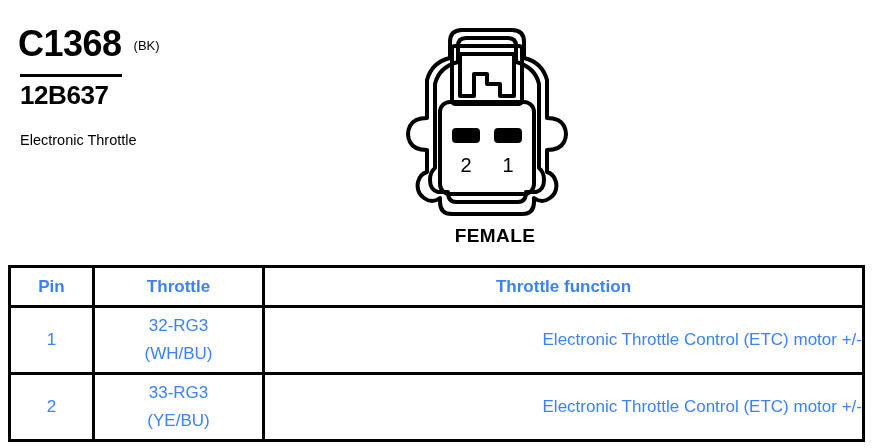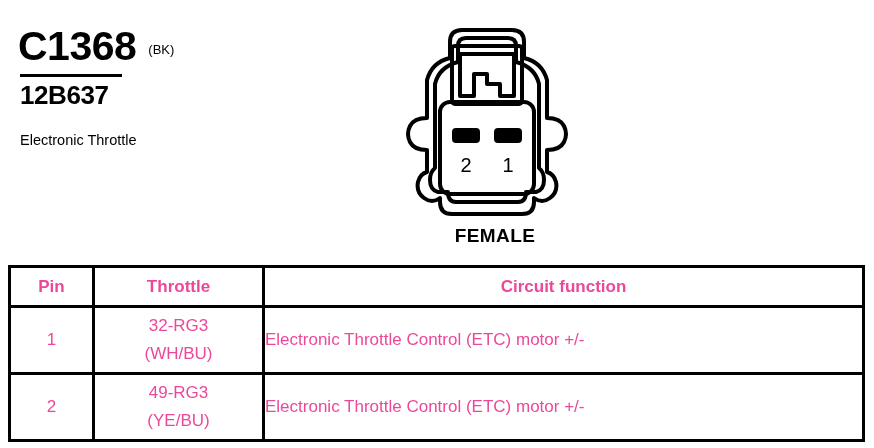--- a/index.html
+++ b/index.html
@@ -26,21 +26,21 @@
     left: 18px;
     top: 26px;
     width: 230px;
   }
   .conn-id-row {
     display: block;
     white-space: nowrap;
     line-height: 1;
   }
   #conn-code {
-    font-size: 41px;
+    font-size: 36px;
     font-weight: bold;
     letter-spacing: -0.5px;
     vertical-align: baseline;
   }
   #conn-color {
     font-size: 13px;
     font-weight: normal;
     vertical-align: super;
     margin-left: 12px;
     letter-spacing: 0px;
@@ -110,21 +110,21 @@
   }
   #pin-table col.col-pin     { width: 84px;  }
   #pin-table col.col-circuit { width: 170px; }
   #pin-table col.col-func    { width: 600px; }
 
   #pin-table th, #pin-table td {
     border: 3px solid #000000;
     padding: 0;
     vertical-align: middle;
     font-size: 17px;
-    color: #ec4899;
+    color: #3b82f6;
   }
   #pin-table thead th {
     height: 37px;
     font-weight: bold;
     text-align: center;
   }
   #pin-table tbody td {
     height: 64px;
   }
   .cell-pin {
@@ -134,21 +134,21 @@
   .cell-circuit {
     text-align: center;
     font-weight: normal;
     line-height: 1.65;
   }
   .cell-circuit .circ-code,
   .cell-circuit .circ-colors {
     display: block;
   }
   .cell-func {
-    text-align: left;
+    text-align: right;
     font-weight: normal;
     padding-left: 18px;
     vertical-align: top;
     padding-top: 9px;
     margin-top: 25px;
   }
 </style>
 </head>
 <body>
 
@@ -252,36 +252,36 @@
   <table id="pin-table">
     <colgroup>
       <col class="col-pin">
       <col class="col-circuit">
       <col class="col-func">
     </colgroup>
     <thead>
       <tr>
         <th>Pin</th>
         <th>Throttle</th>
-        <th>Circuit function</th>
+        <th>Throttle function</th>
       </tr>
     </thead>
     <tbody>
       <tr>
         <td class="cell-pin">1</td>
         <td class="cell-circuit">
           <span class="circ-code">32-RG3</span>
           <span class="circ-colors">(WH/BU)</span>
         </td>
         <td class="cell-func">Electronic Throttle Control (ETC) motor +/-</td>
       </tr>
       <tr>
         <td class="cell-pin">2</td>
         <td class="cell-circuit">
-          <span class="circ-code">49-RG3</span>
+          <span class="circ-code">33-RG3</span>
           <span class="circ-colors">(YE/BU)</span>
         </td>
         <td class="cell-func">Electronic Throttle Control (ETC) motor +/-</td>
       </tr>
     </tbody>
   </table>
 
 </div>
 
 </body></html>

